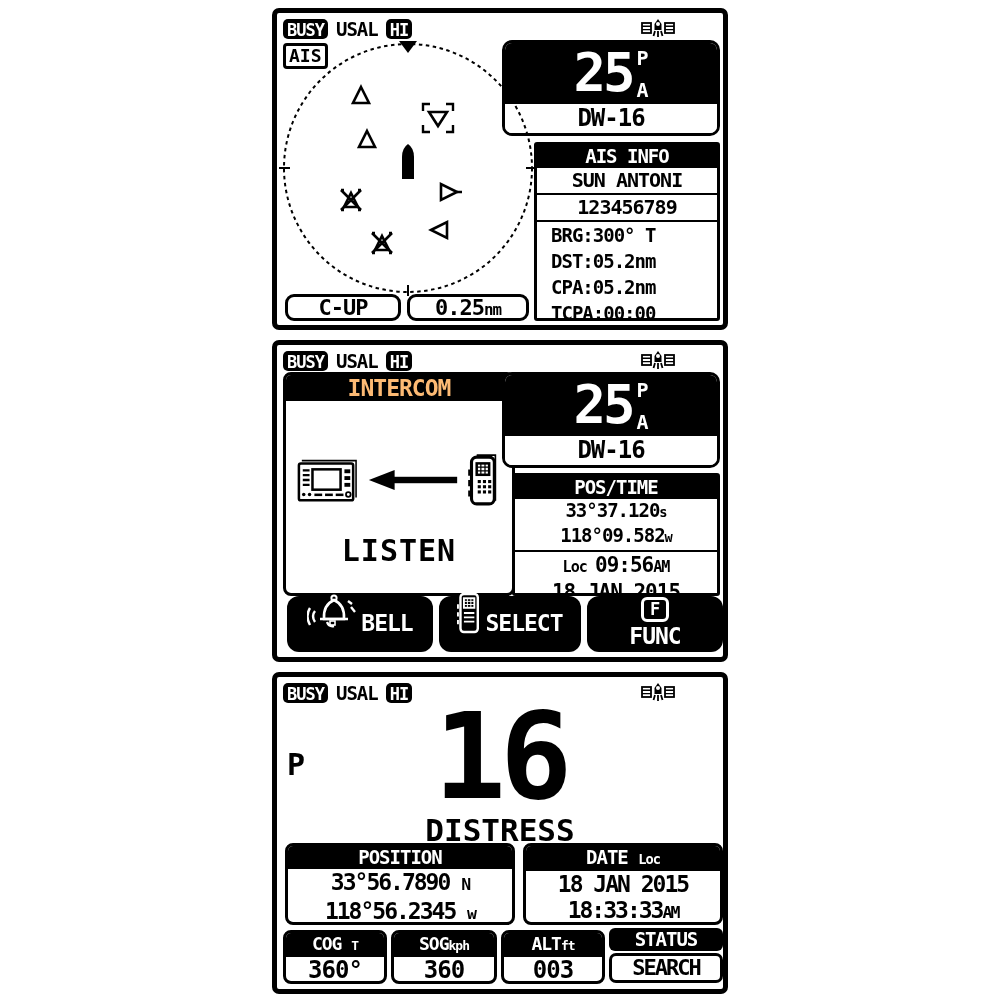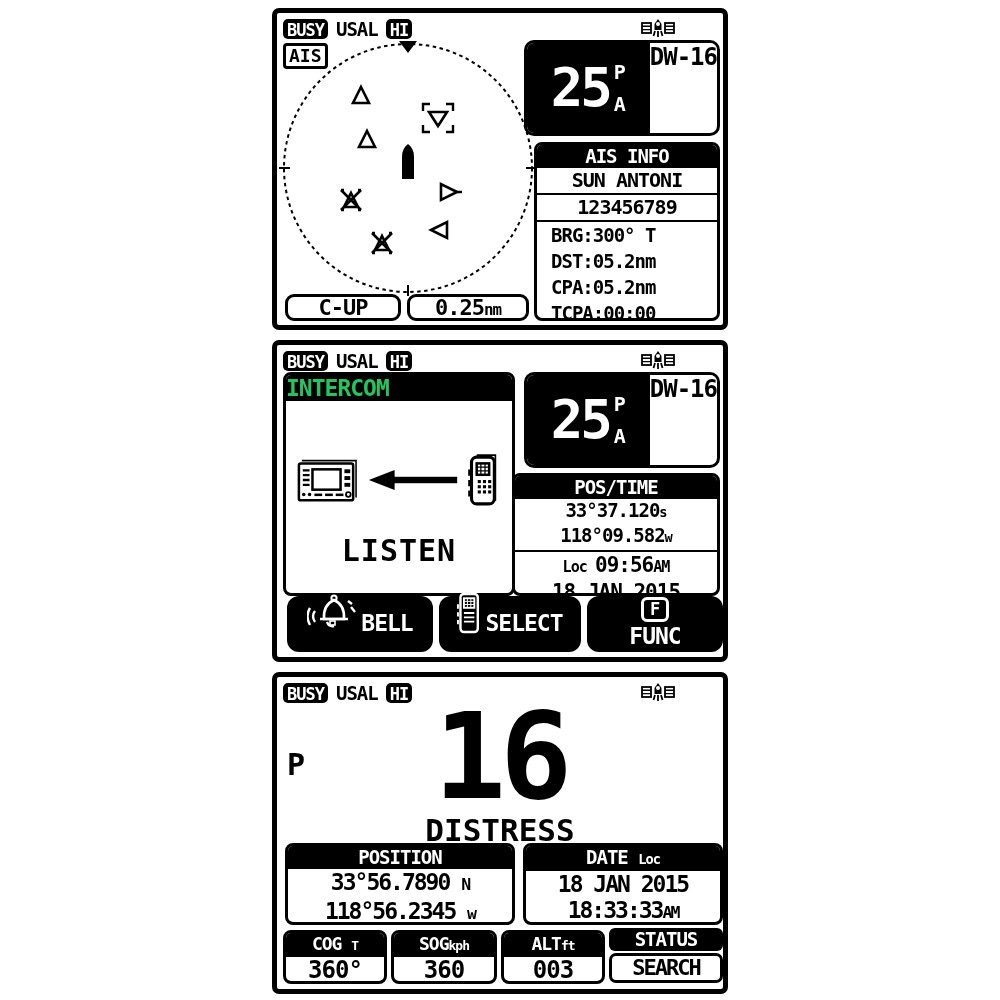--- a/index.html
+++ b/index.html
@@ -13,56 +13,56 @@
 
   
   .statusbar { position:absolute; left:6px; top:4px; right:6px; height:24px;
                display:flex; align-items:center; gap:8px; }
   .badge { background:#000; color:#fff; font-weight:bold; font-size:17px;
            line-height:1; padding:3px 4px 0; border-radius:5px; letter-spacing:-1px; }
   .band-label { font-weight:bold; font-size:19px; letter-spacing:-1px; }
   .sat-icon { margin-left:auto; margin-right:42px; }
 
   
-  .chan-panel { position:absolute; right:3px; top:27px; width:196px; height:96px;
+  .chan-panel { position:absolute; right:3px; top:27px; width:218px; height:96px;
                 border:3px solid #000; border-radius:10px; overflow:hidden;
-                display:flex; flex-direction:row; background:#fff; }
+                display:flex; flex-direction:column; background:#fff; }
   .chan-top { flex:1; background:#000; color:#fff; display:flex;
               justify-content:center; align-items:center; gap:4px; }
   .chan-num { font-size:54px; font-weight:bold; line-height:0.9; letter-spacing:-3px; }
   .chan-flags { display:flex; flex-direction:column; justify-content:space-between;
                 height:52px; font-size:20px; font-weight:bold; line-height:1; }
   .chan-name { height:29px; background:#fff; color:#000; text-align:center;
                font-size:24px; font-weight:bold; line-height:29px; letter-spacing:-1px; }
 
   
   .ais-tag { position:absolute; left:6px; top:30px; border:3px solid #000;
              border-radius:4px; font-size:18px; font-weight:bold; padding:0 3px;
              line-height:20px; background:#fff; z-index:3; }
   .radar-svg { position:absolute; left:0; top:22px; z-index:1; }
   .lcd-btn { position:absolute; height:27px; border:3px solid #000; border-radius:9px;
              background:#fff; font-size:22px; font-weight:bold; text-align:center;
              line-height:21px; z-index:2; letter-spacing:-1px; }
   .cup-btn { left:8px; bottom:4px; width:116px; }
   .range-btn { left:130px; bottom:4px; width:122px; }
-  .info-panel { position:absolute; right:3px; border:3px solid #000; border-radius:8px;
+  .info-panel { position:absolute; right:3px; border:3px solid #000; border-radius:3px;
                 overflow:hidden; background:#fff; }
   .panel-title { background:#000; color:#fff; font-size:19px; font-weight:bold;
                  text-align:center; line-height:23px; letter-spacing:-1px; }
   #ais-info { top:129px; bottom:4px; width:186px; }
   .ais-row-underlined { font-size:20px; font-weight:bold; text-align:center;
                         border-bottom:2px solid #000; line-height:25px; letter-spacing:-1px; white-space:pre; }
   .ais-row { font-size:19px; font-weight:bold; line-height:26px; padding-left:14px;
              letter-spacing:-1px; white-space:pre; }
 
   
   .intercom-panel { position:absolute; left:6px; top:27px; width:232px; height:224px;
                     border:3px solid #000; border-radius:8px; overflow:hidden; background:#fff; }
-  .intercom-title { background:#000; color:#22c55e; font-size:23px; font-weight:bold;
-                    line-height:26px; letter-spacing:-1px; }
+  .intercom-title { background:#000; color:#fdba74; font-size:23px; font-weight:bold;
+                    text-align:center; line-height:26px; letter-spacing:-1px; }
   .intercom-icons { display:flex; align-items:center; justify-content:space-between;
                     padding:0 10px; margin-top:52px; }
   .intercom-mode { text-align:center; font-size:30px; font-weight:bold; margin-top:26px;
                    letter-spacing:1px; }
   #pos-time { top:128px; width:208px; height:123px; }
   .pt-row { font-size:19px; font-weight:bold; text-align:center; line-height:23px;
             letter-spacing:-1px; }
   .pt-divider { border-top:2px solid #000; margin:1px 0; }
   .unit { font-size:72%; }
   .softkey { position:absolute; bottom:5px; height:56px; background:#000; color:#fff;

